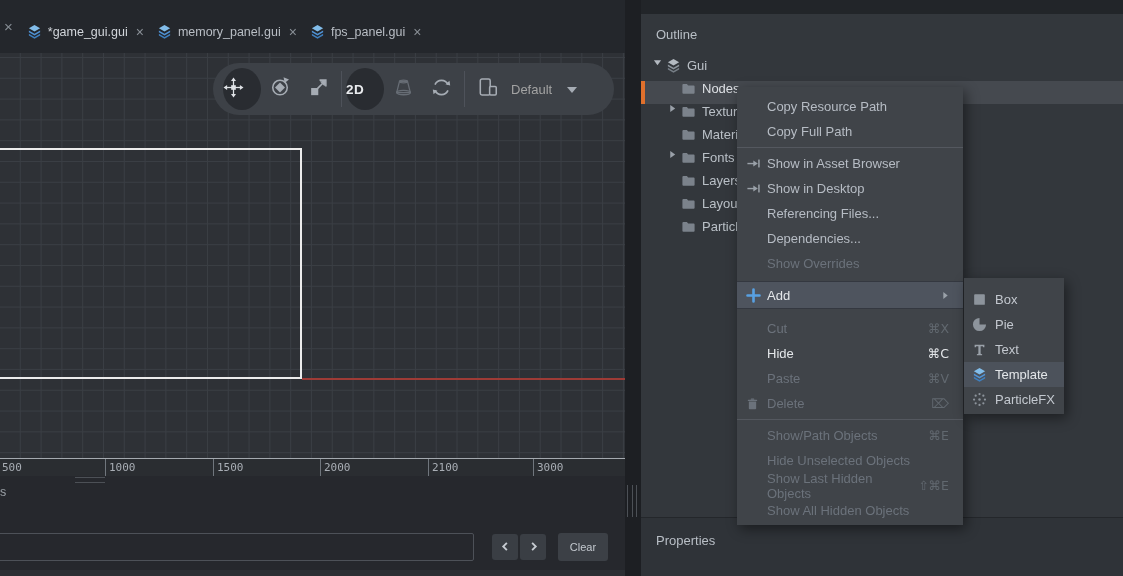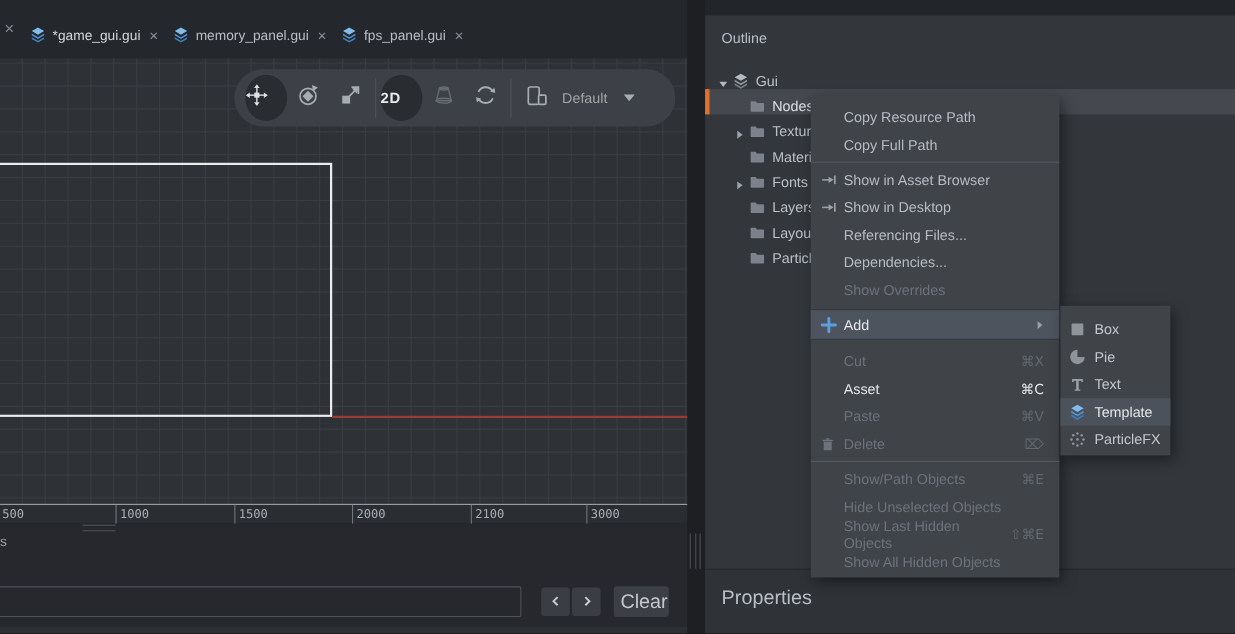--- a/index.html
+++ b/index.html
@@ -49,43 +49,43 @@
   #split-handle{position:absolute;left:75px;top:1px;width:30px;height:6px;
      border-top:1px solid #4c5056;border-bottom:1px solid #4c5056;}
   #console-fragment{position:absolute;left:0;top:9px;font-size:12.5px;color:#9aa0a6;}
   #search-input{position:absolute;left:-10px;top:57px;width:484px;height:28px;background:#26282d;
      border:1px solid #4d5158;border-radius:2px;color:#c6cbd1;font-size:13px;padding:0 8px;
      font-family:"Liberation Sans",sans-serif;outline:none;}
   .nav-btn{position:absolute;top:58px;width:26px;height:26px;background:#3a3e44;border:none;
      border-radius:3px;display:flex;align-items:center;justify-content:center;color:#c6cbd1;padding:0;}
   #btn-prev{left:492px;} #btn-next{left:520px;}
   #btn-clear{position:absolute;left:558px;top:57px;width:50px;height:28px;background:#3c4046;
-     border:none;border-radius:3px;color:#c3c8ce;font-size:18px;
+     border:none;border-radius:3px;color:#c3c8ce;font-size:11px;
      font-family:"Liberation Sans",sans-serif;}
   #console-bottom-strip{position:absolute;left:0;top:94px;width:625px;height:6px;background:#2c2f34;}
 
   
   #gap-col{position:absolute;left:625px;top:0;width:16px;height:576px;background:#1d1f23;}
   #v-handle{position:absolute;left:2px;top:485px;width:10px;height:32px;
      border-left:1px solid #4c5056;border-right:1px solid #4c5056;}
   #v-handle::after{content:"";position:absolute;left:4px;top:0;width:1px;height:32px;background:#4c5056;}
 
   
   #right-panel{position:absolute;left:641px;top:0;width:482px;height:576px;background:#33373c;}
   #right-topstrip{position:absolute;left:0;top:0;width:482px;height:14px;background:#222529;}
   #outline-title{position:absolute;left:15px;top:27px;font-size:13px;color:#b9bfc6;}
   #outline-tree{position:absolute;left:0;top:58px;width:482px;}
-  .tree-row{height:23px;display:flex;align-items:flex-end;font-size:13px;color:#bac0c7;position:relative;}
+  .tree-row{height:23px;display:flex;align-items:flex-start;font-size:13px;color:#bac0c7;position:relative;}
   .tree-row.sel{background:#45494f;color:#dde0e4;}
   .tree-row.sel::before{content:"";position:absolute;left:0;top:0;width:4px;height:23px;background:#e0702c;}
   .tree-expander{width:13px;display:flex;align-items:center;justify-content:flex-start;flex:none;}
   .tree-icon{width:16px;margin-right:5px;display:flex;align-items:center;flex:none;}
   #panel-divider{position:absolute;left:0;top:517px;width:482px;height:1px;background:#24272b;}
   #properties-section{position:absolute;left:0;top:518px;width:482px;height:58px;background:#2f3338;}
-  #properties-title{position:absolute;left:15px;top:15px;font-size:18px;color:#b9bfc6;}
+  #properties-title{position:absolute;left:15px;top:15px;font-size:13px;color:#b9bfc6;}
 
   
   #context-menu{position:absolute;left:737px;top:87px;width:226px;height:438px;background:#404449;
      box-shadow:3px 4px 12px rgba(0,0,0,.45);padding-top:7px;z-index:10;font-size:13px;}
   .menu-item{height:25px;display:flex;align-items:center;position:relative;
      padding-left:30px;padding-right:14px;color:#b6bcc4;}
   .menu-item.disabled{color:#6b727b;}
   .menu-item.emphasis{color:#e4e7ea;}
   .mi-icon{position:absolute;left:9px;width:18px;display:flex;align-items:center;}
   .mi-shortcut{margin-left:auto;font-family:"DejaVu Sans",sans-serif;font-size:12.5px;}
@@ -394,21 +394,21 @@
           <svg width="7" height="9" viewBox="0 0 8 10">
             <path d="M1.5 1l5 4-5 4z" fill="#9aa1a9"></path>
           </svg>
         </span>
       </div>
       <div class="menu-item disabled">
         <span>Cut</span>
         <span class="mi-shortcut">⌘X</span>
       </div>
       <div class="menu-item emphasis">
-        <span>Asset</span>
+        <span>Hide</span>
         <span class="mi-shortcut">⌘C</span>
       </div>
       <div class="menu-item disabled">
         <span>Paste</span>
         <span class="mi-shortcut">⌘V</span>
       </div>
       <div class="menu-item disabled">
         <span class="mi-icon">
           <svg width="13" height="14" viewBox="0 0 16 16" fill="#6b727b">
             <path d="M3.5 5h9v8.6c0 .6-.5 1-1 1h-7c-.6 0-1-.4-1-1z"></path>

